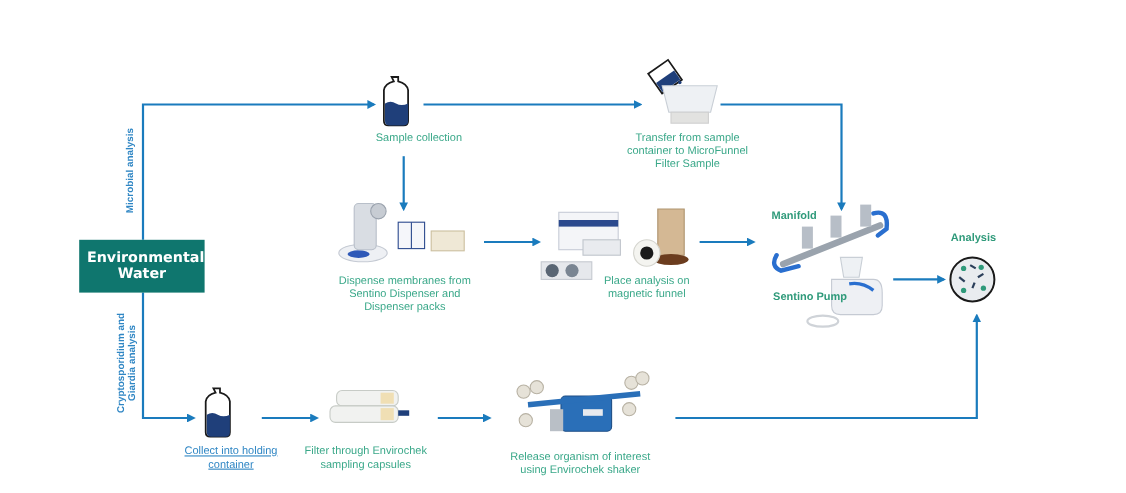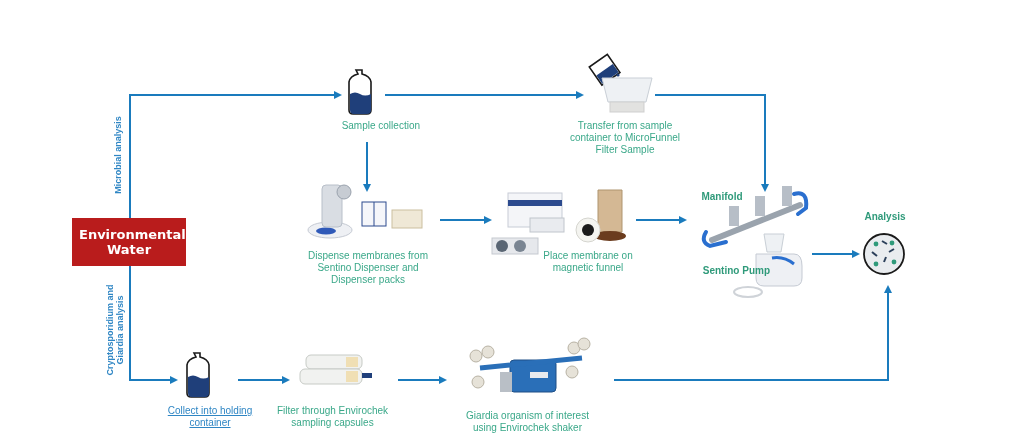--- a/index.html
+++ b/index.html
@@ -1,21 +1,21 @@
 <!DOCTYPE html>
 <html><head>
 <meta charset="utf-8">
 <style>
   html, body { margin:0; padding:0; background:#ffffff; }
   body { width:1024px; height:448px; position:relative; overflow:hidden; font-family:"Liberation Sans", sans-serif; }
   #diagram { position:absolute; left:0; top:0; width:1024px; height:448px; }
   .lbl { position:absolute; text-align:center; color:#3aa889; font-size:10px; line-height:12px; font-family:"Liberation Sans", sans-serif; }
   .lbl-bold { font-weight:bold; color:#2f9a7a; font-size:10px; }
   .lbl-blue { color:#2f86c4;text-decoration:underline; }
-  .box { position:absolute; left:72px; top:218px; width:114px; height:48px; background:#b91c1c; color:#fff; font-weight:bold; font-size:13px; line-height:15px; display:flex; align-items:center; justify-content:center; text-align:center; font-family:"DejaVu Sans", sans-serif; }
+  .box { position:absolute; left:72px; top:218px; width:114px; height:48px; background:#0f766e; color:#fff; font-weight:bold; font-size:13px; line-height:15px; display:flex; align-items:center; justify-content:center; text-align:center; font-family:"DejaVu Sans", sans-serif; }
   .vlabel { position:absolute; color:#2f86c4; font-size:9px; line-height:10px; font-weight:bold; text-align:center; transform:rotate(-90deg); transform-origin:center center; white-space:nowrap; }
 </style>
 </head>
 <body>
 
 <svg id="diagram" viewBox="0 0 1024 448" width="1024" height="448">
   <defs>
     <marker id="ah" markerWidth="8" markerHeight="8" refX="6" refY="4" orient="auto" markerUnits="userSpaceOnUse">
       <path d="M0,0 L8,4 L0,8 z" fill="#1a7bbd"></path>
     </marker>
@@ -135,19 +135,19 @@
 <div class="box">
     <span style="width:100px;">Environmental Water</span>
   </div>
 
 <div class="vlabel" style="left:78px; top:150px; width:80px; white-space:normal; font-size:9px;">Microbial analysis</div>
 <div class="vlabel" style="left:60px; top:320px; width:110px; white-space:normal; font-size:9px;">Cryptosporidium and Giardia analysis</div>
 
 <div class="lbl" style="left:310px; top:120px; width:110px;text-align:right;">Sample collection</div>
 <div class="lbl" style="left:565px; top:120px; width:120px;">Transfer from sample container to MicroFunnel Filter Sample</div>
 <div class="lbl" style="left:303px; top:250px; width:130px;">Dispense membranes from Sentino Dispenser and Dispenser packs</div>
-<div class="lbl" style="left:538px; top:250px; width:100px;">Place membrane on magnetic funnel</div>
+<div class="lbl" style="left:538px; top:250px; width:100px;">Place analysis on magnetic funnel</div>
 <div class="lbl lbl-bold" style="left:692px; top:191px; width:60px;">Manifold</div>
 <div class="lbl lbl-bold" style="left:690px; top:265px; width:80px;text-align:right;">Sentino Pump</div>
 <div class="lbl lbl-bold" style="left:850px; top:211px; width:70px;">Analysis</div>
 <div class="lbl lbl-blue" style="left:160px; top:405px; width:100px;">Collect into holding container</div>
 <div class="lbl" style="left:270px; top:405px; width:125px;">Filter through Envirochek sampling capsules</div>
-<div class="lbl" style="left:460px; top:410px; width:135px;">Giardia organism of interest using Envirochek shaker</div>
+<div class="lbl" style="left:460px; top:410px; width:135px;">Release organism of interest using Envirochek shaker</div>
 
 </body></html>

